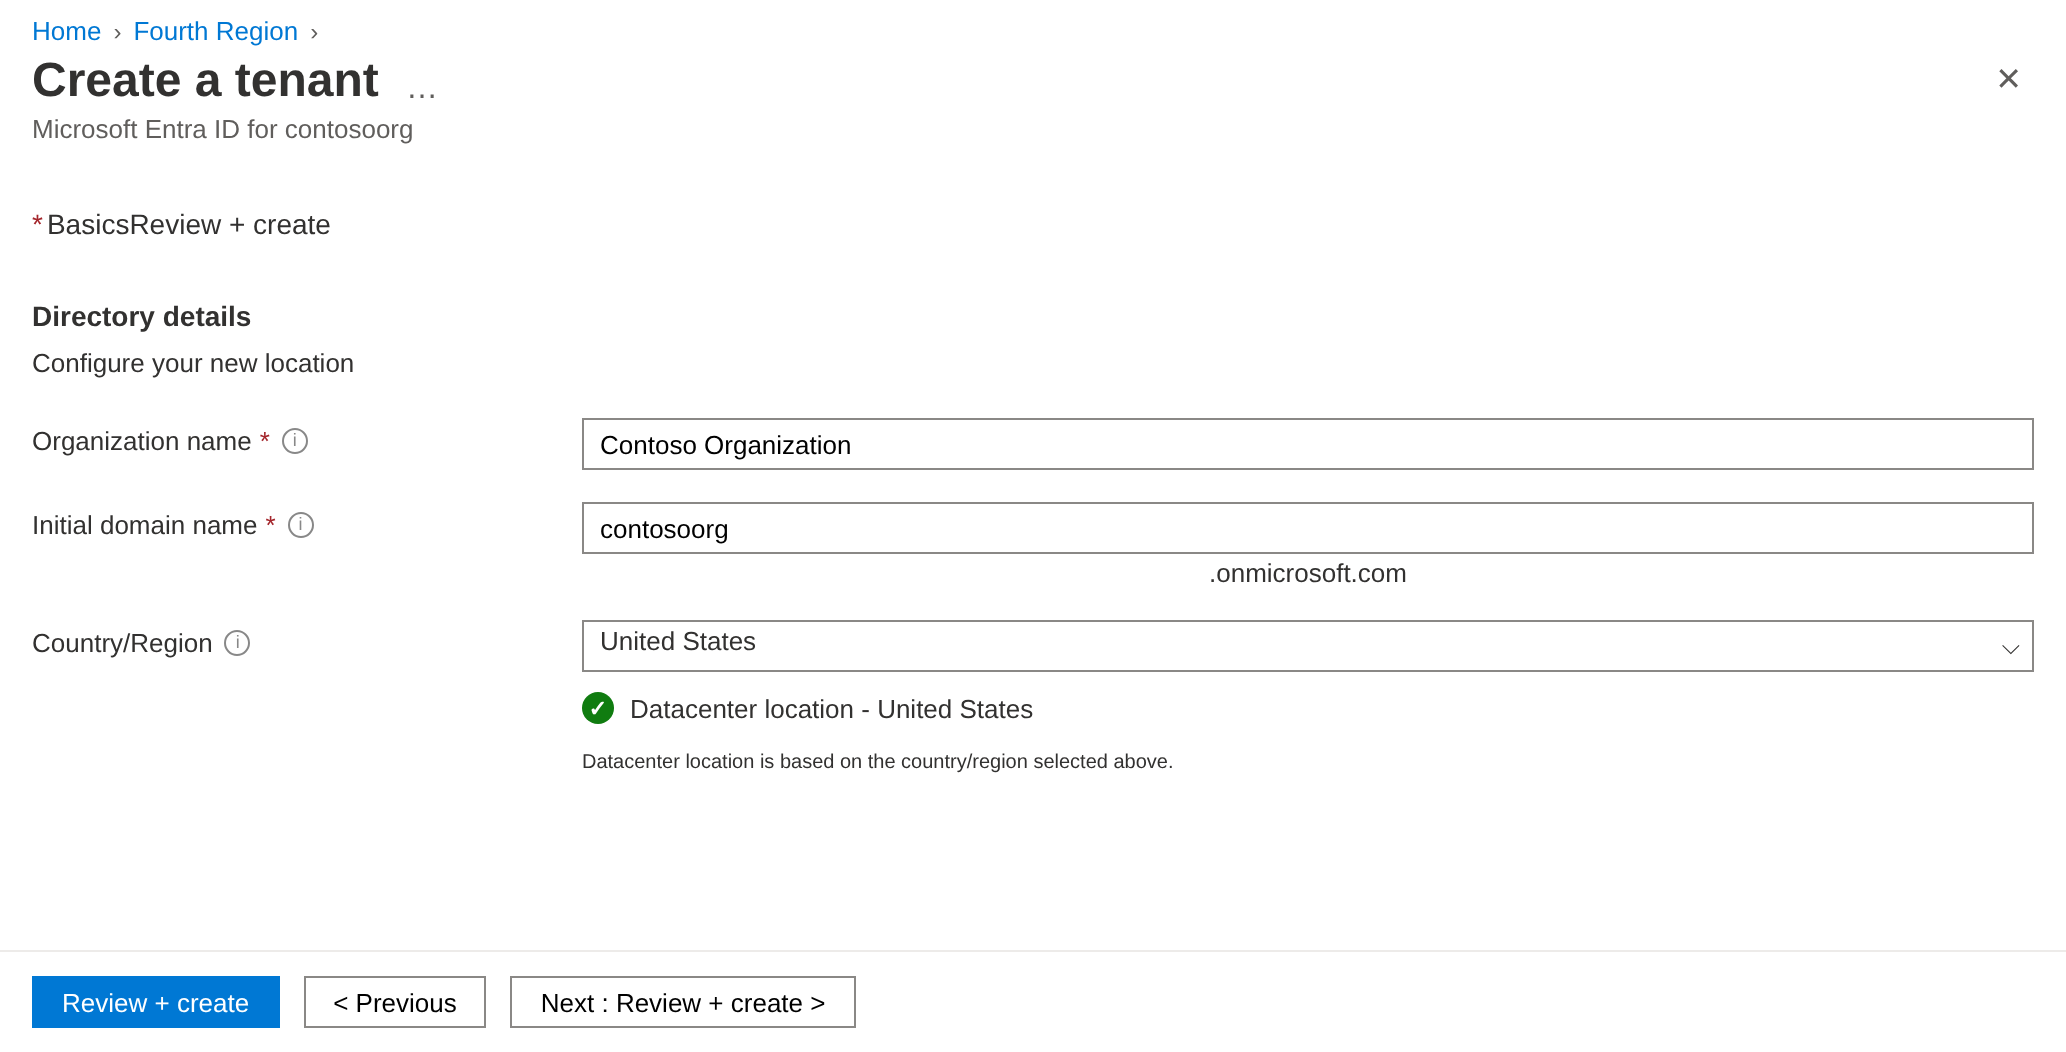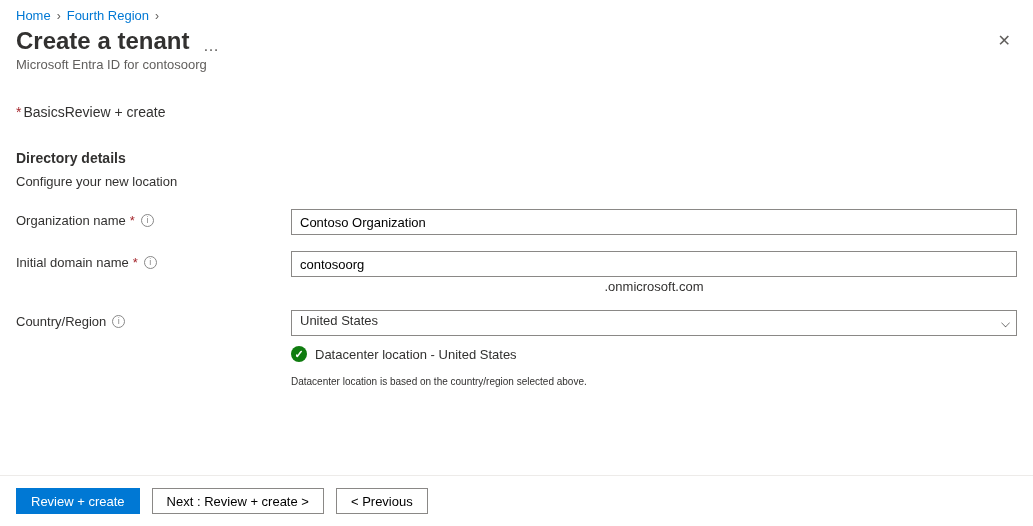--- a/index.html
+++ b/index.html
@@ -145,17 +145,17 @@
           <span>Datacenter location - United States</span>
         </div>
         <div class="dc-note">Datacenter location is based on the country/region selected above.</div>
       </div>
     </div>
 
   </div>
 
   <div class="footer">
     <button class="btn primary">Review + create</button>
+    <button class="btn">&lt; Previous</button>
     <button class="btn wide">Next : Review + create &gt;</button>
-    <button class="btn">&lt; Previous</button>
   </div>
 
 </div>
 
 </body></html>

